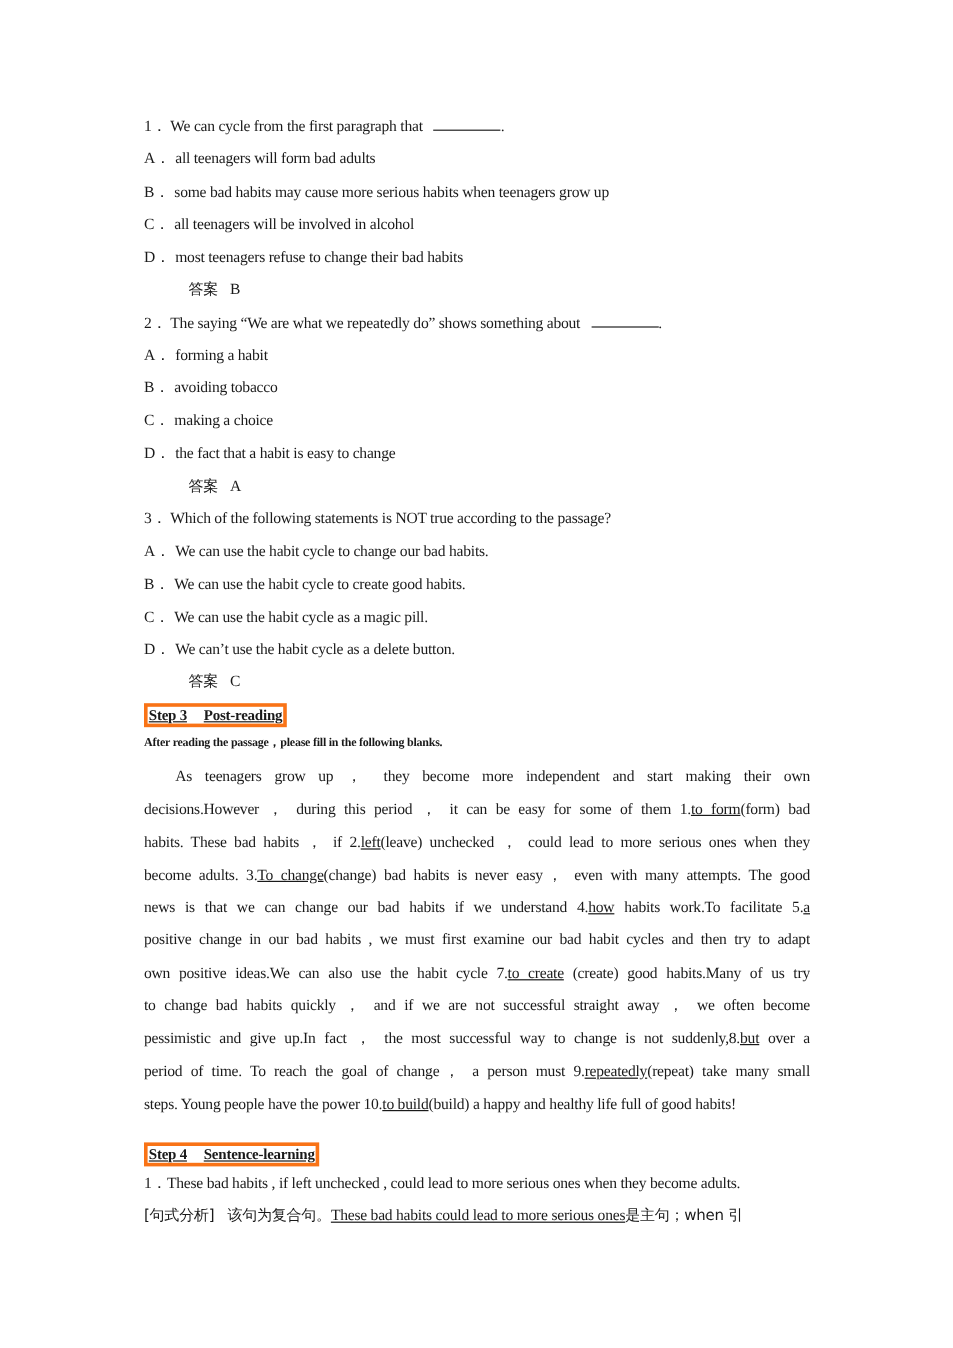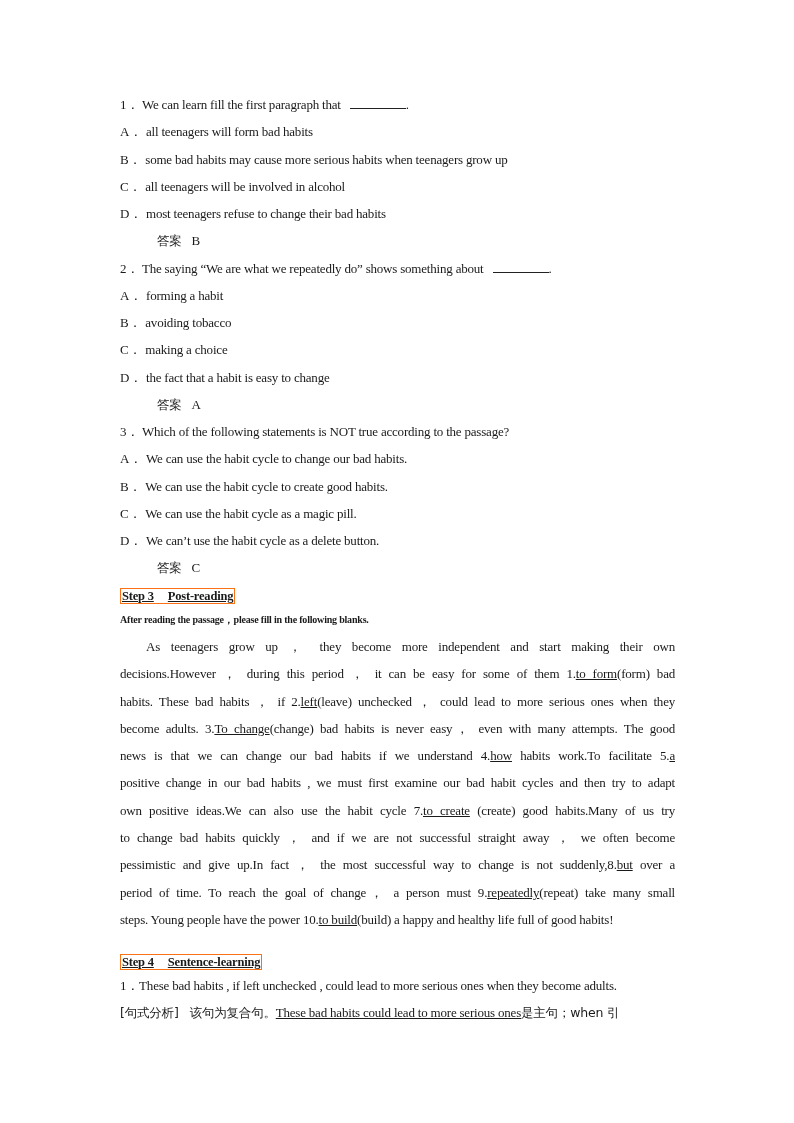--- a/index.html
+++ b/index.html
@@ -11,21 +11,21 @@
   .page { position: absolute; left: 120px; top: 0; width: 555px; }
   .line {
     position: absolute; left: 0; white-space: nowrap;
     font-size: 13px; line-height: 16px; letter-spacing: -0.2px;
   }
   .opt-label { margin-right: 4px; }
   .blank { display: inline-block; width: 56px; border-bottom: 1px solid #222; height: 10px; margin-left: 6px; vertical-align: baseline; }
   .answer-label { margin-right: 10px; margin-left: 37px; }
   .step-heading {
     font-weight: bold; text-decoration: underline;
-    border: 1px solid #f97316; padding: 0 1px; font-size: 12.5px;
+    border: 3px solid #f97316; padding: 0 1px; font-size: 12.5px;
   }
   .step-heading .gap { display: inline-block; width: 14px; }
   .bold { font-weight: bold; font-size: 10px; }
   .para {
     position: absolute; left: 0; width: 555px;
     font-size: 13px; line-height: 27.3px; text-align: justify; text-align-last: justify;
     letter-spacing: -0.2px; word-spacing: 0px;
   }
   .para .pline { display: block; height: 27.3px; text-align: justify; text-align-last: justify; white-space: nowrap; overflow: hidden; }
   .para .pline.last { text-align-last: left; }
@@ -34,25 +34,25 @@
   .u { text-decoration: underline; }
   .cn { font-family: "DejaVu Sans", sans-serif; font-size: 12.5px; }
 </style>
 </head>
 <body>
 
 <div class="page">
 
   <div class="line" style="top:97px">
     <span>1．</span>
-    <span>We can learn fill the first paragraph that</span>
+    <span>We can cycle from the first paragraph that</span>
     <span class="blank"></span>.
   </div>
   <div class="line" style="top:124px">
-    <span class="opt-label">A．</span><span>all  teenagers will  form bad habits</span>
+    <span class="opt-label">A．</span><span>all  teenagers will  form bad adults</span>
   </div>
   <div class="line" style="top:152px">
     <span class="opt-label">B．</span><span>some bad habits may cause more serious habits when teenagers grow up</span>
   </div>
   <div class="line" style="top:179px">
     <span class="opt-label">C．</span><span>all  teenagers will  be involved  in alcohol</span>
   </div>
   <div class="line" style="top:206px">
     <span class="opt-label">D．</span><span>most teenagers refuse to change their  bad habits</span>
   </div>

